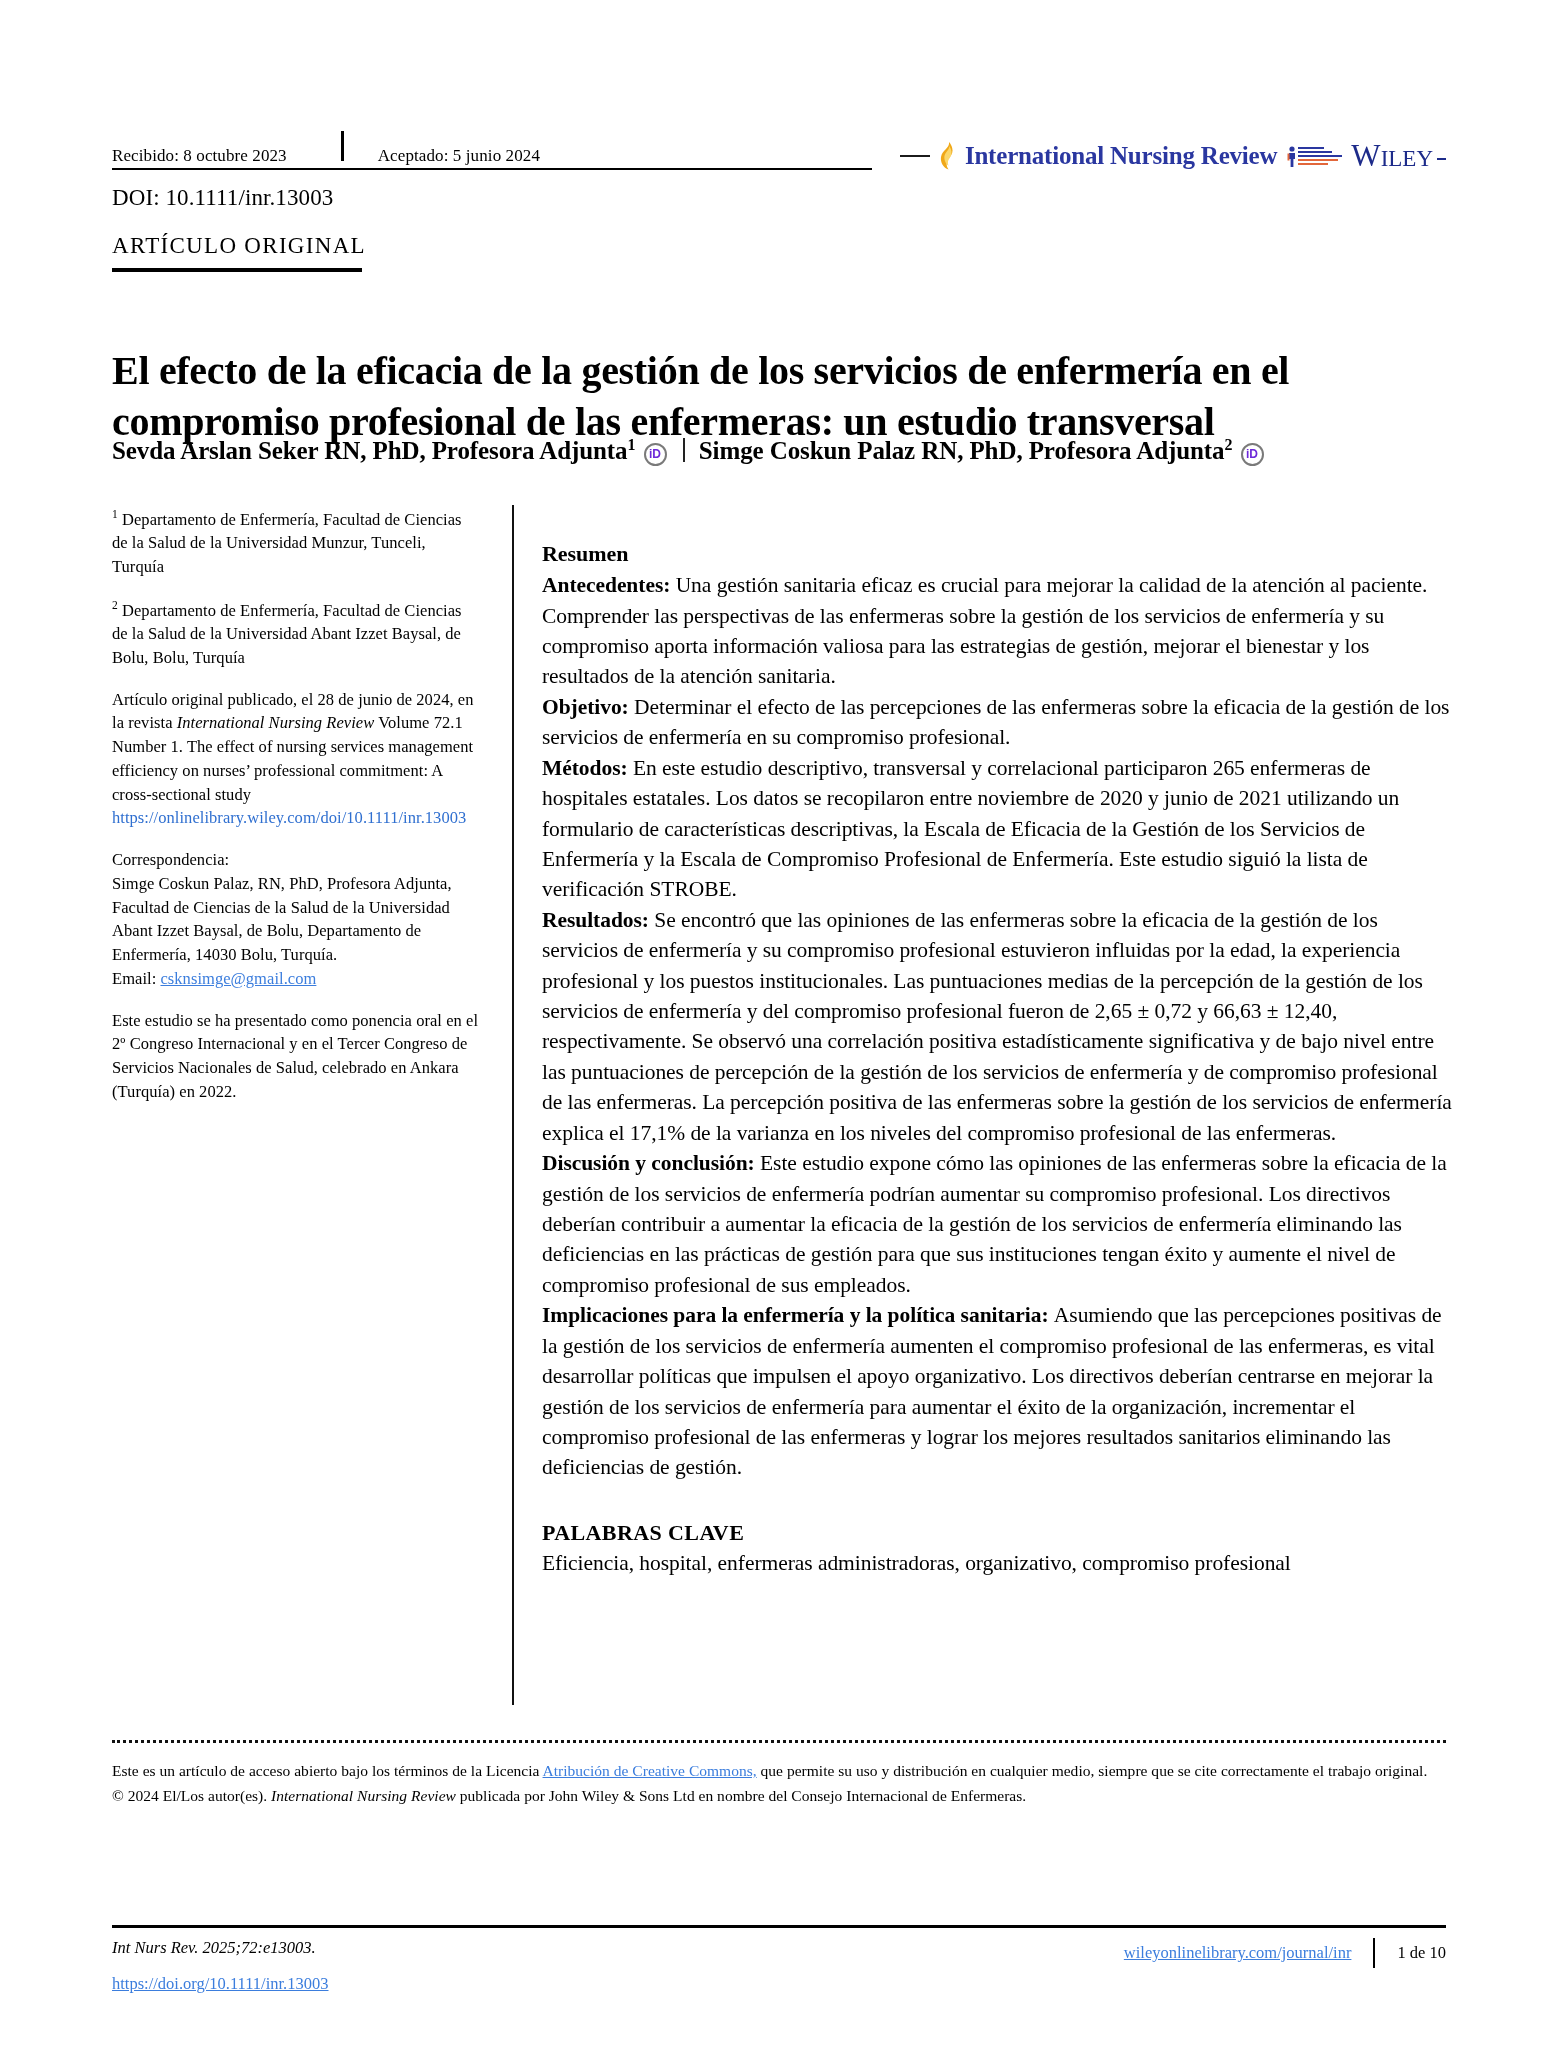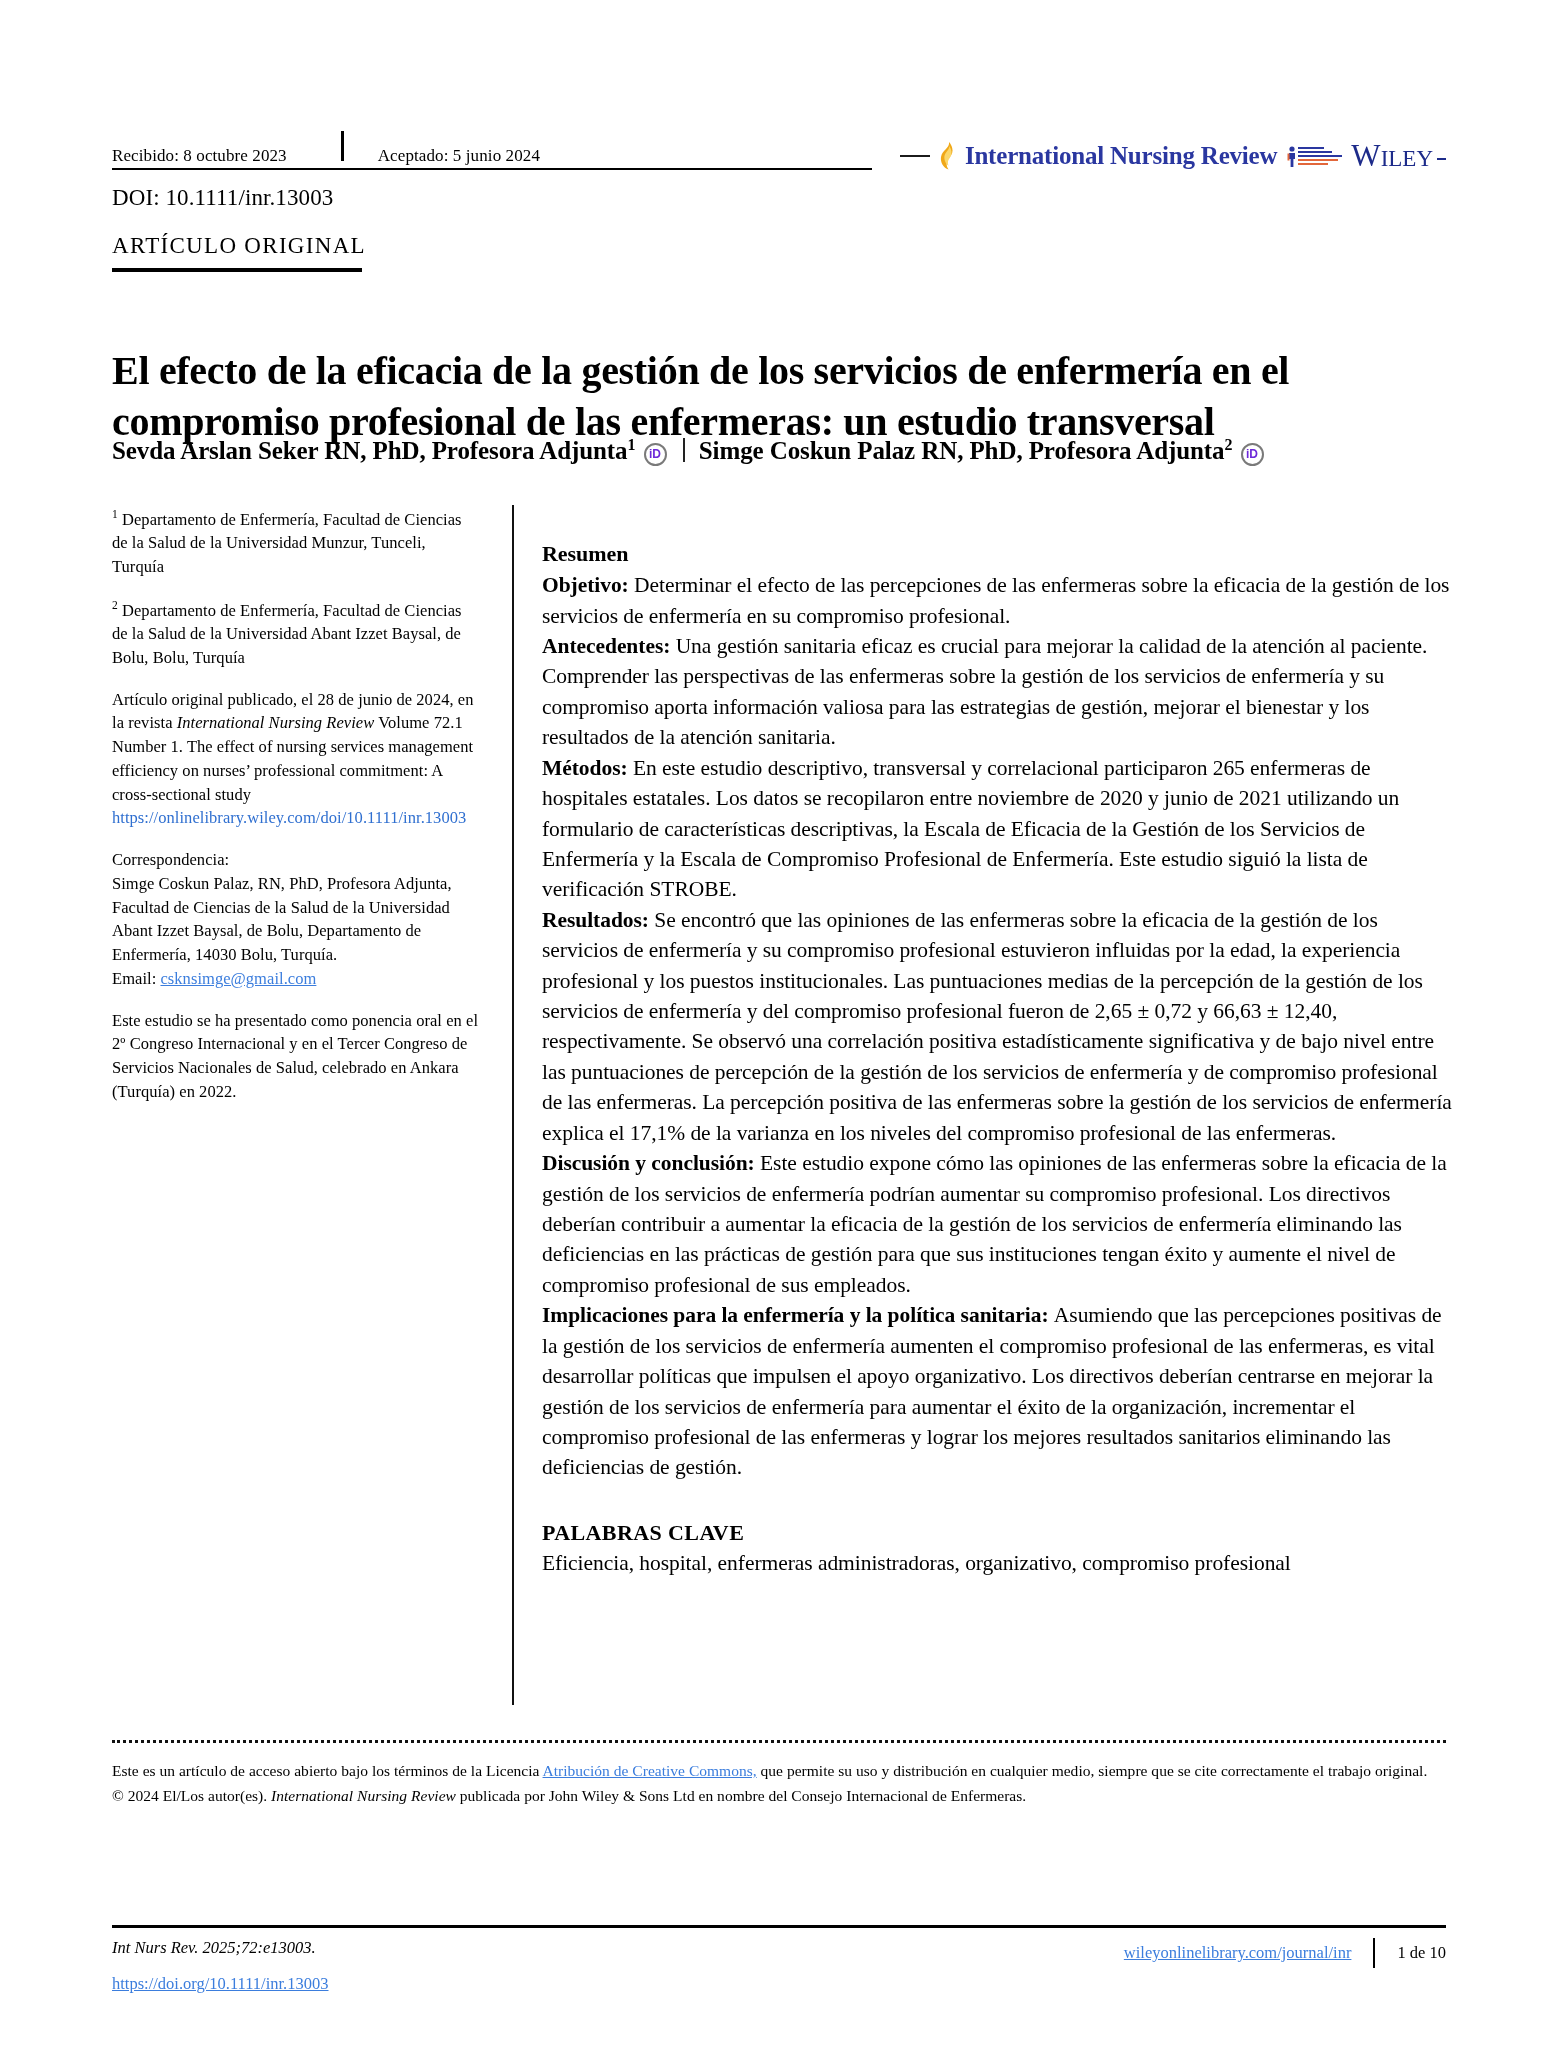--- a/index.html
+++ b/index.html
@@ -371,22 +371,22 @@
     <p><sup>1</sup><span> Departamento de Enfermería, Facultad de Ciencias de la Salud de la Universidad Munzur, Tunceli, Turquía</span></p>
     <p><sup>2</sup><span> Departamento de Enfermería, Facultad de Ciencias de la Salud de la Universidad Abant Izzet Baysal, de Bolu, Bolu, Turquía</span></p>
     <p><span>Artículo original publicado, el 28 de junio de 2024, en la revista </span><span class="ital">International Nursing Review</span><span> Volume 72.1 Number 1. The effect of nursing services management efficiency on nurses’ professional commitment: A cross-sectional study</span><br><a class="link" href="#">https://onlinelibrary.wiley.com/doi/10.1111/inr.13003</a></p>
     <p><span>Correspondencia:</span><br><span>Simge Coskun Palaz, RN, PhD, Profesora Adjunta, Facultad de Ciencias de la Salud de la Universidad Abant Izzet Baysal, de Bolu, Departamento de Enfermería, 14030 Bolu, Turquía.</span><br><span>Email: </span><a class="link-blue" href="#">csknsimge@gmail.com</a></p>
     <p>Este estudio se ha presentado como ponencia oral en el 2º Congreso Internacional y en el Tercer Congreso de Servicios Nacionales de Salud, celebrado en Ankara (Turquía) en 2022.</p>
   </div>
 
   <div class="maincol">
     <div class="abs-head">Resumen</div>
     <div id="abstract-sections">
+        <p><b>Antecedentes: </b><span>Una gestión sanitaria eficaz es crucial para mejorar la calidad de la atención al paciente. Comprender las perspectivas de las enfermeras sobre la gestión de los servicios de enfermería y su compromiso aporta información valiosa para las estrategias de gestión, mejorar el bienestar y los resultados de la atención sanitaria.</span></p>
         <p><b>Objetivo: </b><span>Determinar el efecto de las percepciones de las enfermeras sobre la eficacia de la gestión de los servicios de enfermería en su compromiso profesional.</span></p>
-        <p><b>Antecedentes: </b><span>Una gestión sanitaria eficaz es crucial para mejorar la calidad de la atención al paciente. Comprender las perspectivas de las enfermeras sobre la gestión de los servicios de enfermería y su compromiso aporta información valiosa para las estrategias de gestión, mejorar el bienestar y los resultados de la atención sanitaria.</span></p>
         <p><b>Métodos: </b><span>En este estudio descriptivo, transversal y correlacional participaron 265 enfermeras de hospitales estatales. Los datos se recopilaron entre noviembre de 2020 y junio de 2021 utilizando un formulario de características descriptivas, la Escala de Eficacia de la Gestión de los Servicios de Enfermería y la Escala de Compromiso Profesional de Enfermería. Este estudio siguió la lista de verificación STROBE.</span></p>
         <p><b>Resultados: </b><span>Se encontró que las opiniones de las enfermeras sobre la eficacia de la gestión de los servicios de enfermería y su compromiso profesional estuvieron influidas por la edad, la experiencia profesional y los puestos institucionales. Las puntuaciones medias de la percepción de la gestión de los servicios de enfermería y del compromiso profesional fueron de 2,65 ± 0,72 y 66,63 ± 12,40, respectivamente. Se observó una correlación positiva estadísticamente significativa y de bajo nivel entre las puntuaciones de percepción de la gestión de los servicios de enfermería y de compromiso profesional de las enfermeras. La percepción positiva de las enfermeras sobre la gestión de los servicios de enfermería explica el 17,1% de la varianza en los niveles del compromiso profesional de las enfermeras.</span></p>
         <p><b>Discusión y conclusión: </b><span>Este estudio expone cómo las opiniones de las enfermeras sobre la eficacia de la gestión de los servicios de enfermería podrían aumentar su compromiso profesional. Los directivos deberían contribuir a aumentar la eficacia de la gestión de los servicios de enfermería eliminando las deficiencias en las prácticas de gestión para que sus instituciones tengan éxito y aumente el nivel de compromiso profesional de sus empleados.</span></p>
         <p><b>Implicaciones para la enfermería y la política sanitaria: </b><span>Asumiendo que las percepciones positivas de la gestión de los servicios de enfermería aumenten el compromiso profesional de las enfermeras, es vital desarrollar políticas que impulsen el apoyo organizativo. Los directivos deberían centrarse en mejorar la gestión de los servicios de enfermería para aumentar el éxito de la organización, incrementar el compromiso profesional de las enfermeras y lograr los mejores resultados sanitarios eliminando las deficiencias de gestión.</span></p>
       </div>
     <div class="kw-head">PALABRAS CLAVE</div>
     <p>Eficiencia, hospital, enfermeras administradoras, organizativo, compromiso profesional</p>
   </div>
 
   <div class="dashed-rule"></div>

